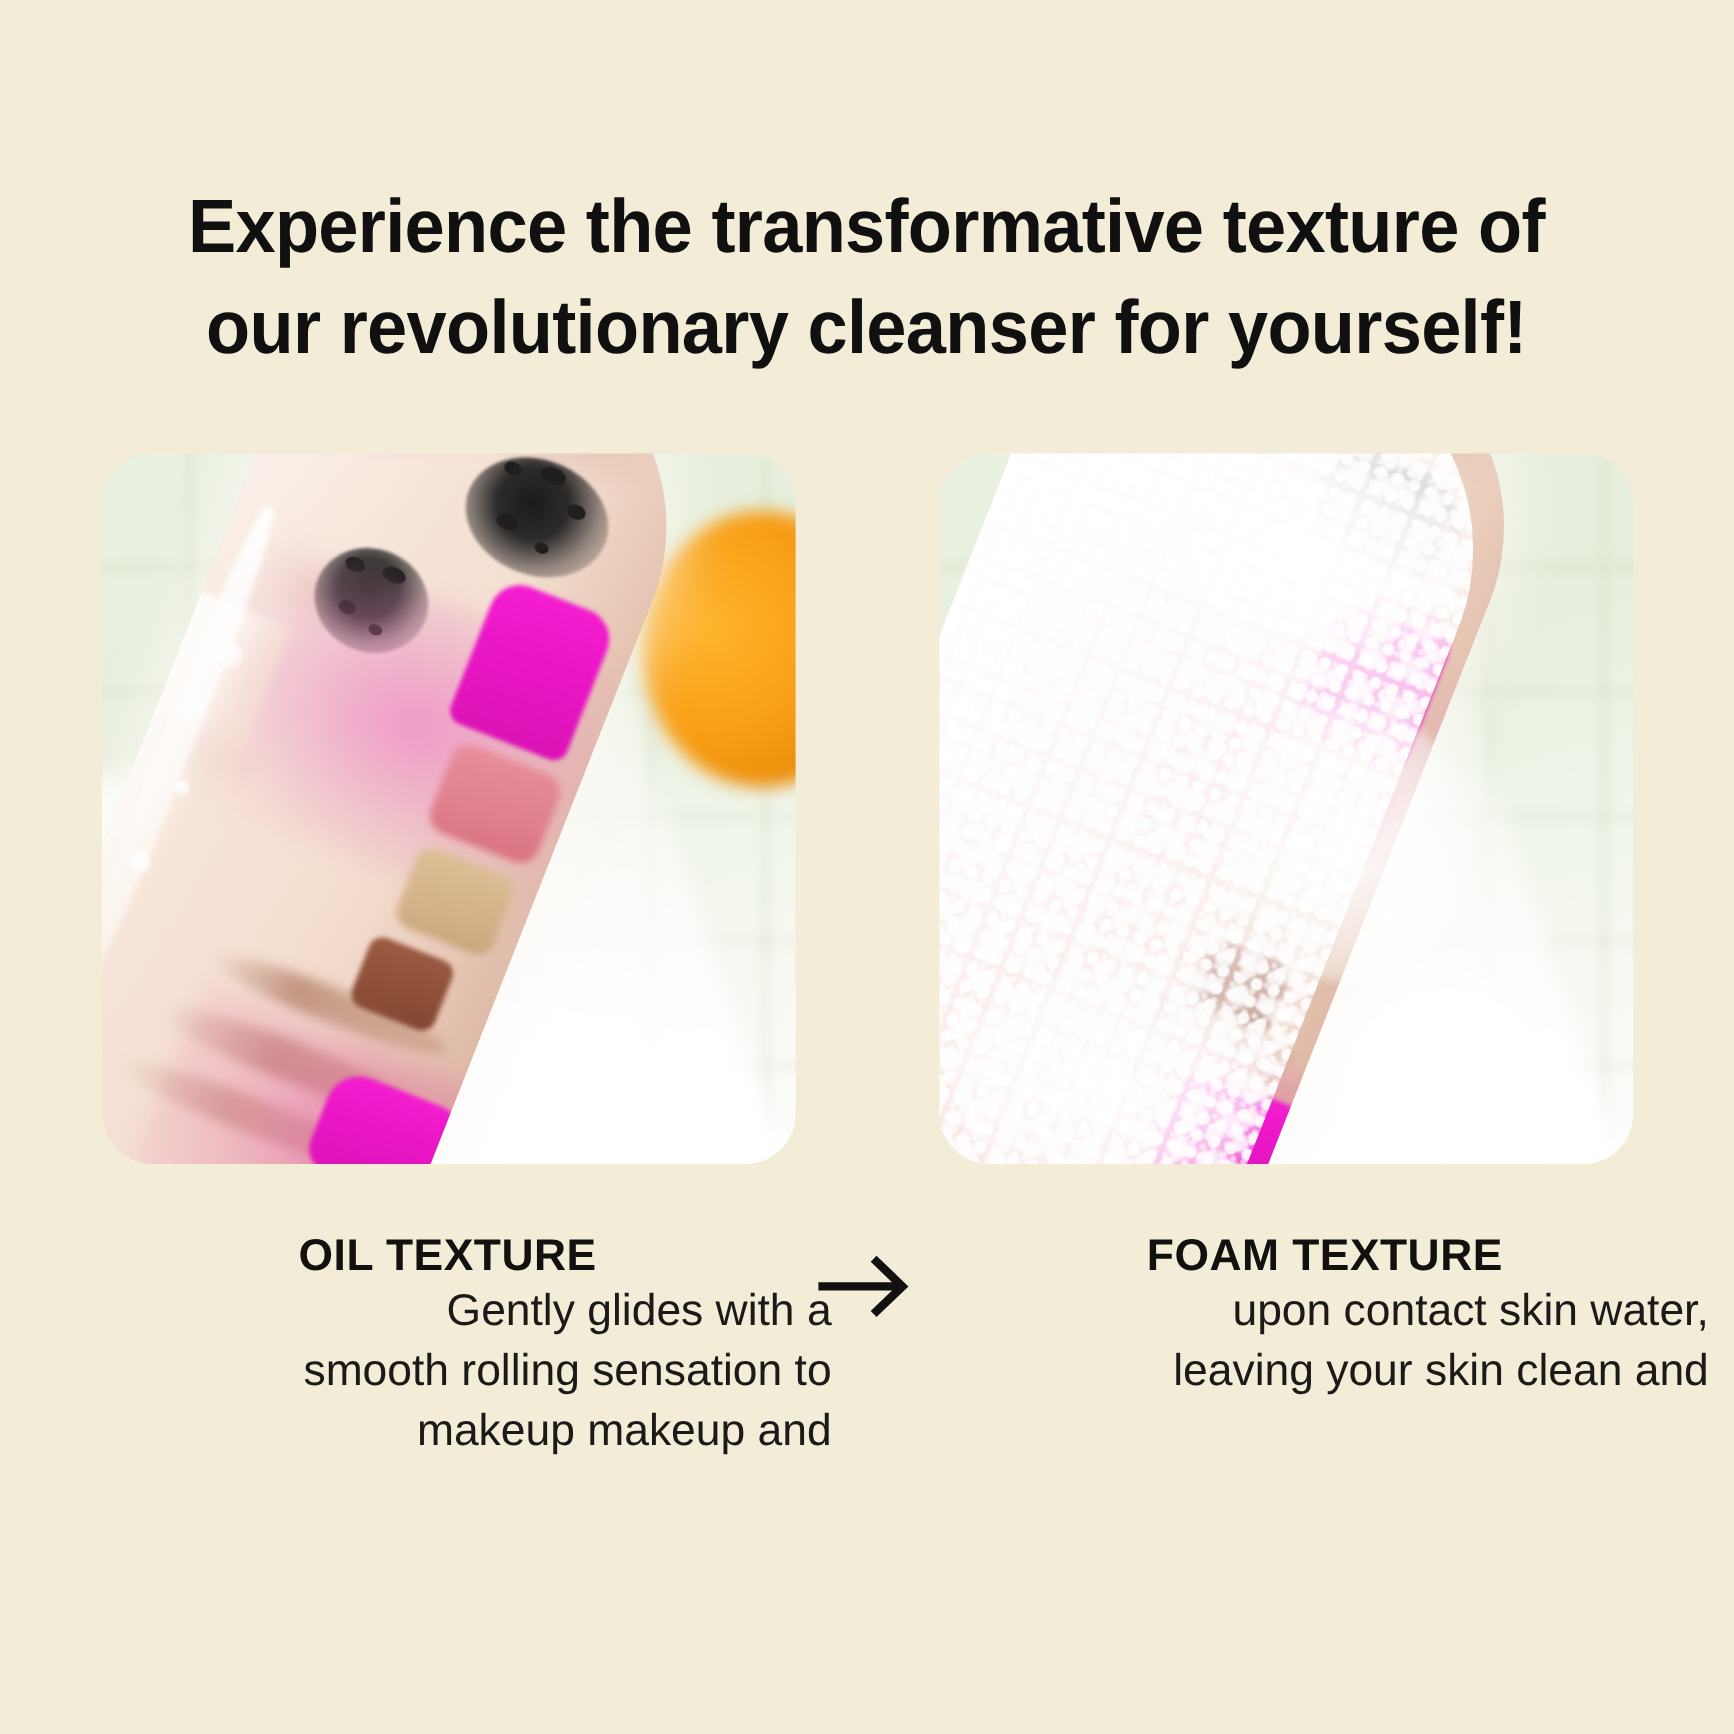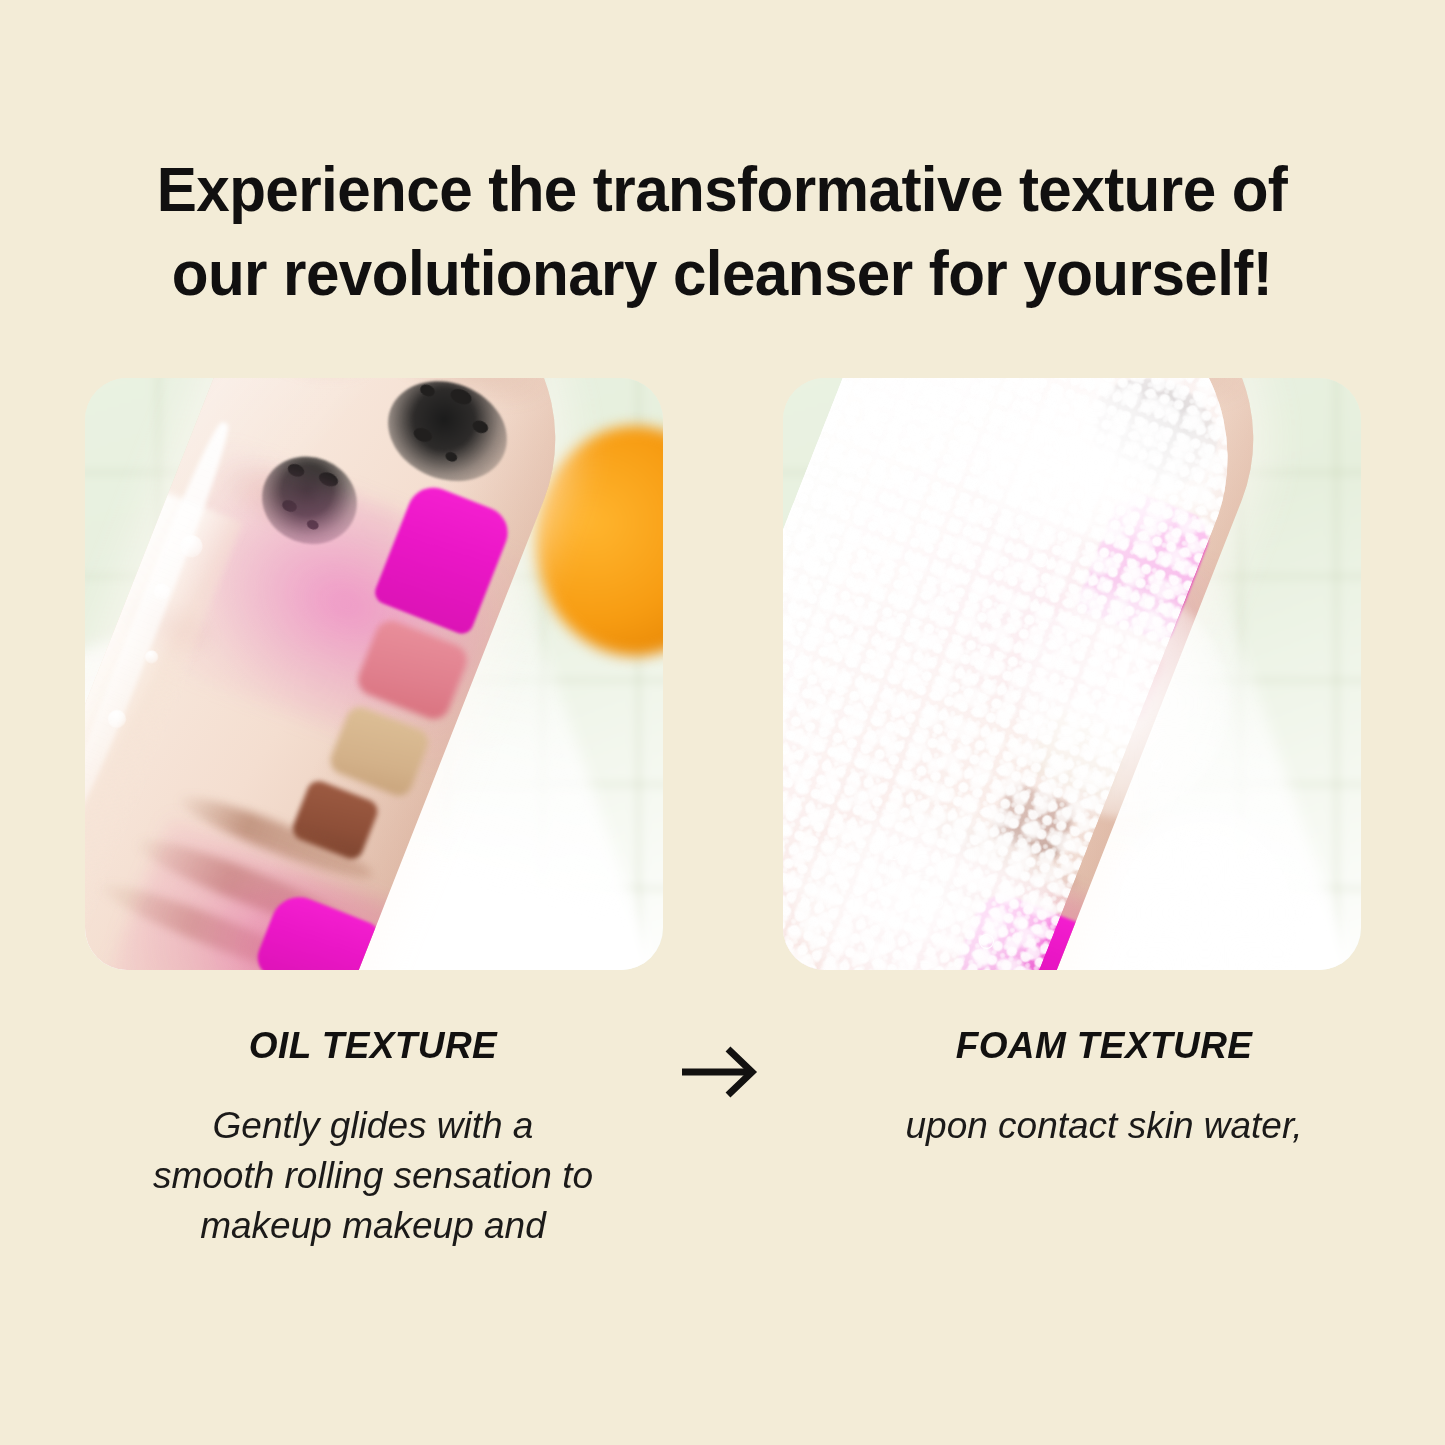--- a/index.html
+++ b/index.html
@@ -271,45 +271,44 @@
     height: 64px;
   }
 
   
   .captions {
     position: absolute;
     left: 0;
     top: 1026px;
     width: 1276px;
     height: 330px;
-    font-style: italic;
   }
   .caption-col {
     position: absolute;
     top: 0;
     width: 640px;
     text-align: center;
   }
   .caption-col.left  { left: 53px; }
   .caption-col.right { left: 784px; }
 
   .caption-title {
     font-family: "Liberation Sans Narrow", "Liberation Sans", sans-serif;
     font-weight: bold;
     font-size: 37px;
     letter-spacing: 0.4px;
     color: #121110;
     line-height: 1.1;
   }
   .caption-body {
-    margin-top: 34px;
     font-size: 37px;
     line-height: 1.36;
     color: #1b1a19;
     font-family: "Liberation Sans Narrow", "Liberation Sans", sans-serif;
+    text-align: right;
   }
   .caption-body .cb-line { display: block; white-space: nowrap; }
 </style>
 </head>
 <body>
 
 <div class="page">
 
   <h1 class="headline">
     <span class="hl-line">Experience the transformative texture of</span>
@@ -432,18 +431,19 @@
         <span class="cb-line">Gently glides with a</span>
         <span class="cb-line">smooth rolling sensation to</span>
         <span class="cb-line">makeup makeup and</span>
       </div>
     </div>
 
     <div class="caption-col right">
       <div class="caption-title">FOAM TEXTURE</div>
       <div class="caption-body">
         <span class="cb-line">upon contact skin water,</span>
+        <span class="cb-line">leaving your skin clean and</span>
       </div>
     </div>
 
   </div>
 
 </div>
 
 </body></html>

